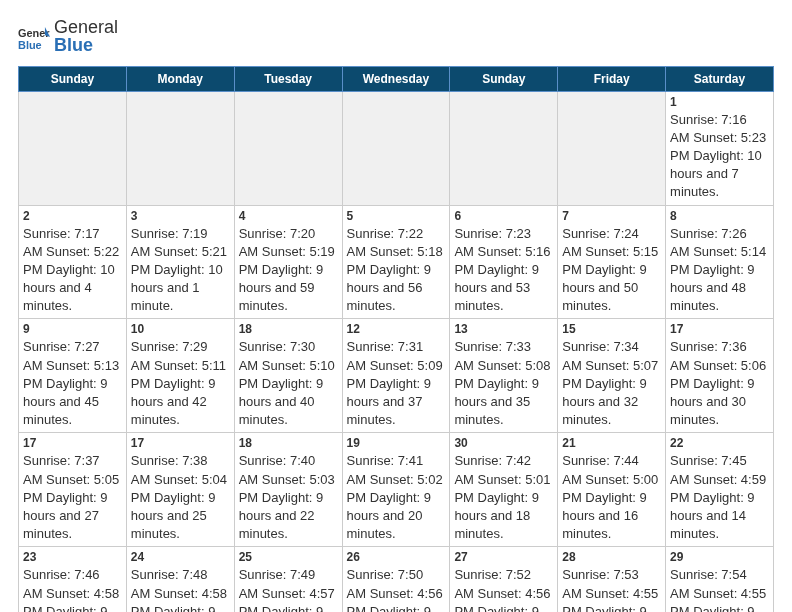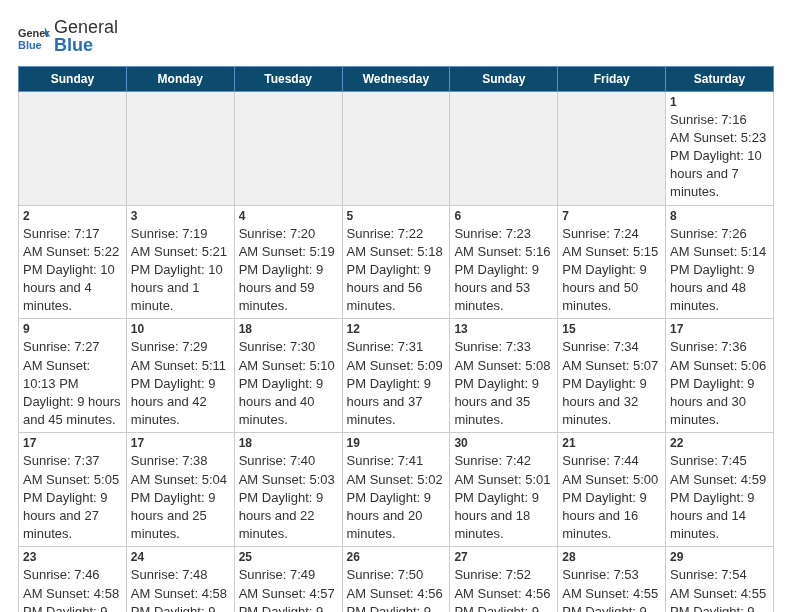--- a/index.html
+++ b/index.html
@@ -174,21 +174,21 @@
             <span class="day-num">8</span>
             <div class="day-info">Sunrise: 7:26 AM
 Sunset: 5:14 PM
 Daylight: 9 hours and 48 minutes.</div>
           </td>
         </tr>
         <tr>
           <td>
             <span class="day-num">9</span>
             <div class="day-info">Sunrise: 7:27 AM
-Sunset: 10:13 PM
+Sunset: 5:13 PM
 Daylight: 9 hours and 45 minutes.</div>
           </td>
           <td>
             <span class="day-num">10</span>
             <div class="day-info">Sunrise: 7:29 AM
 Sunset: 5:11 PM
 Daylight: 9 hours and 42 minutes.</div>
           </td>
           <td>
             <span class="day-num">18</span>

